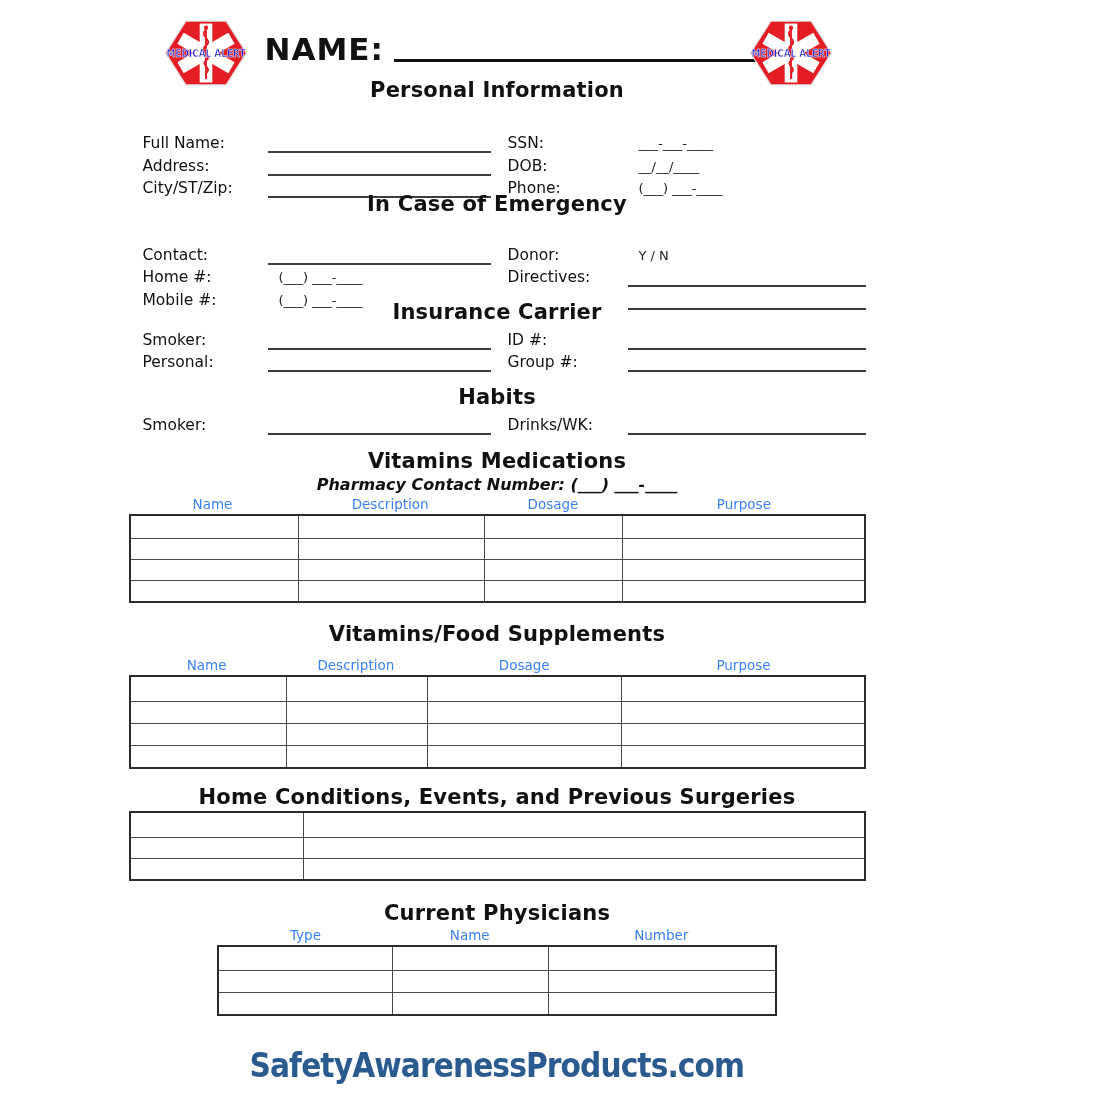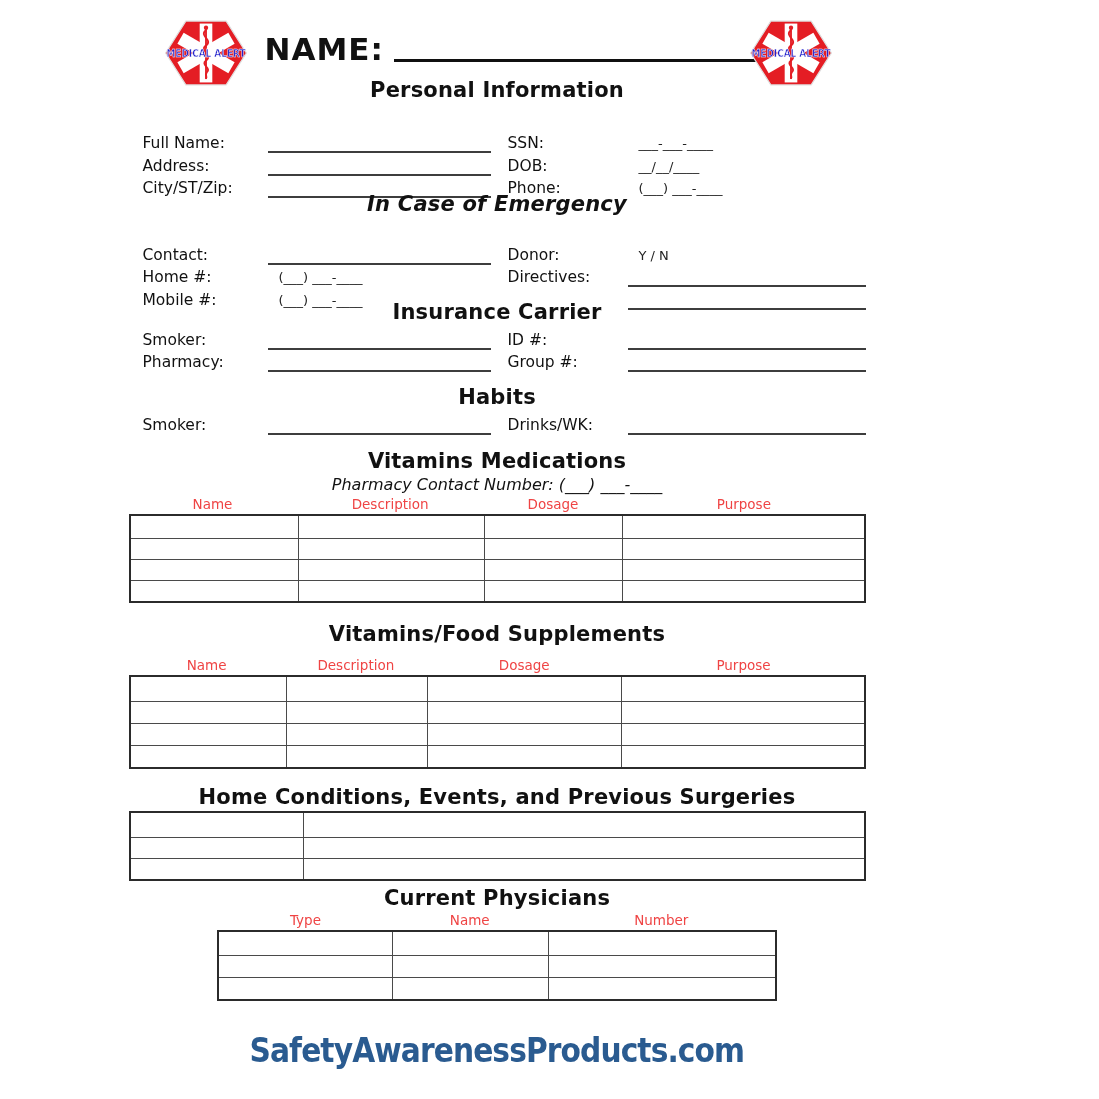--- a/index.html
+++ b/index.html
@@ -14,41 +14,41 @@
   .logo{position:absolute;top:16px;width:86px;height:74px;}
   .logo.left{left:34px;}
   .logo.right{right:32px;}
   .name-line{position:absolute;left:136px;top:32px;display:flex;align-items:flex-end;}
   .name-label{font-size:31px;font-weight:bold;letter-spacing:1px;line-height:34px;}
   .name-underline{width:372px;height:0;border-bottom:3.5px solid #101010;margin-left:10px;margin-bottom:4px;}
 
   
   .h1{text-align:center;font-size:21px;font-weight:bold;line-height:24px;letter-spacing:.2px;}
   .h1.personal{margin-top:-12px;margin-bottom:6px;}
-  .h1.emergency{margin-top:16px;margin-bottom:4px;font-style:italic;}
+  .h1.emergency{margin-top:16px;margin-bottom:4px;}
   .h1.insurance{margin-top:13px;margin-bottom:3px;}
   .h1.habits{margin-top:13px;margin-bottom:3px;}
   .h1.meds{margin-top:14px;margin-bottom:1px;}
   .h1.vits{margin-top:19px;margin-bottom:12px;}
   .h1.cond{margin-top:16px;margin-bottom:2px;}
-  .h1.phys{margin-top:5px;margin-bottom:2px;}
+  .h1.phys{margin-top:20px;margin-bottom:2px;}
 
   
   .frow{display:grid;grid-template-columns:125px 223px 17px 120px 238px;padding-left:14px;
         height:22.5px;align-items:end;}
   .lbl{font-size:15.5px;font-weight:normal;line-height:19px;white-space:nowrap;}
   .fld{height:19px;}
   .u{border-bottom:2px solid #3d3d3d;}
   .pat{font-size:13px;line-height:19px;color:#222;padding-left:11px;white-space:nowrap;margin-top:26px;}
 
   
-  .pharmacy{text-align:center;font-size:16px;font-weight:normal;font-style:italic;line-height:19px;margin-top:2px;}
-
-  
-  .thead{display:grid;font-size:13.5px;color:#ef4444;line-height:15px;margin-top:3px;margin-bottom:2px;}
+  .pharmacy{text-align:center;font-size:16px;font-weight:bold;font-style:italic;line-height:19px;margin-top:2px;}
+
+  
+  .thead{display:grid;font-size:13.5px;color:#3b82f6;line-height:15px;margin-top:3px;margin-bottom:2px;}
   .thead span{text-align:center;}
   .tbl{border:2px solid #2b2b2b;}
   .trow{display:grid;border-top:1.5px solid #4a4a4a;}
   .trow:first-child{border-top:none;}
   .tcell{border-left:1.5px solid #4a4a4a;}
   .tcell:first-child{border-left:none;}
 
   .cols-meds{grid-template-columns:22.8% 25.4% 18.8% 33%;}
   .cols-vits{grid-template-columns:21.2% 19.3% 26.4% 33.1%;}
   .cols-cond{grid-template-columns:23.6% 76.4%;}
@@ -153,21 +153,21 @@
 
     <div class="h1 insurance">Insurance Carrier</div>
     <div class="frow">
       <span class="lbl">Smoker:</span>
       <span class="fld u"></span>
         <span></span>
       <span class="lbl">ID #:</span>
       <span class="fld u"></span>
     </div>
     <div class="frow">
-      <span class="lbl">Pharmacy:</span>
+      <span class="lbl">Personal:</span>
       <span class="fld u"></span>
         <span></span>
       <span class="lbl">Group #:</span>
       <span class="fld u"></span>
     </div>
 
     <div class="h1 habits">Habits</div>
     <div class="frow">
       <span class="lbl">Smoker:</span>
       <span class="fld u"></span>

